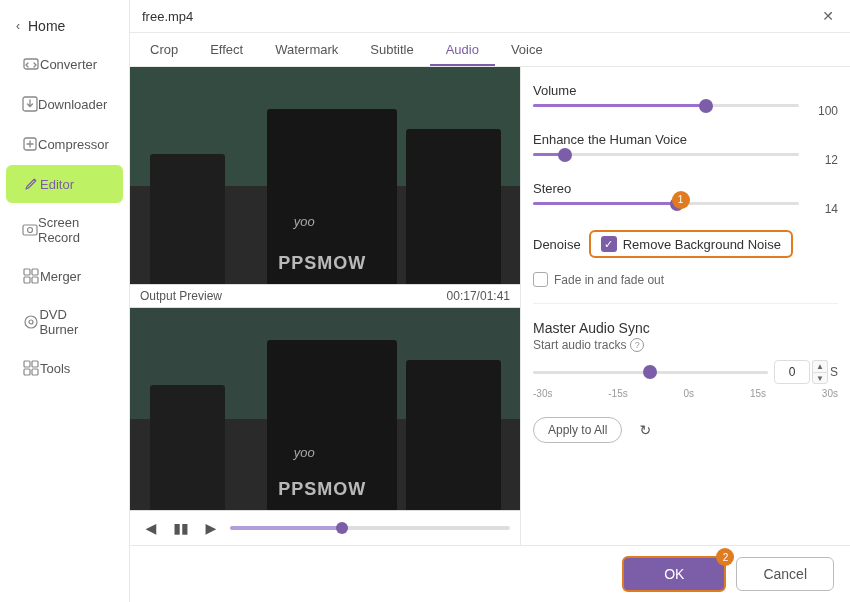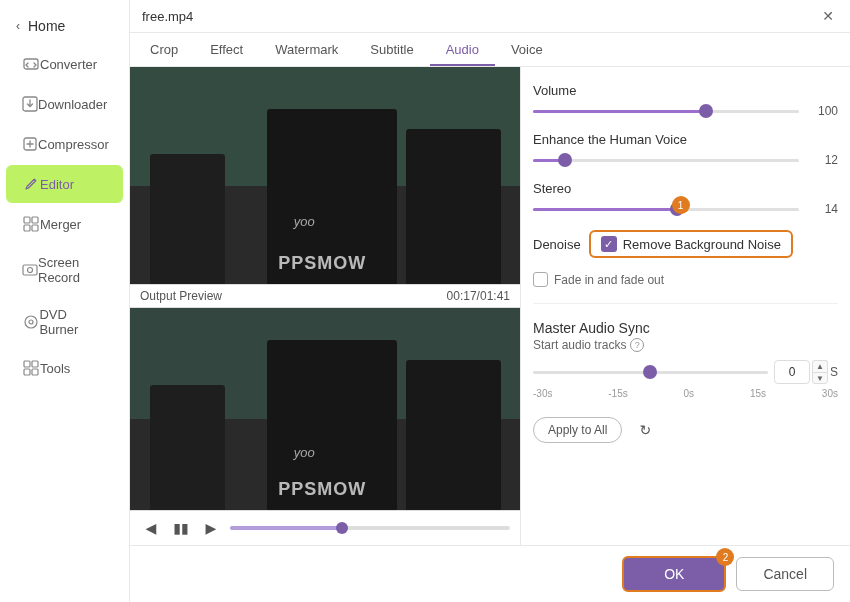--- a/index.html
+++ b/index.html
@@ -44,21 +44,21 @@
     .ctrl-btn { width: 22px; height: 22px; display: flex; align-items: center; justify-content: center; cursor: pointer; color: #555; font-size: 14px; }
     .progress-bar-wrap { flex: 1; height: 4px; background: #ddd; border-radius: 2px; position: relative; cursor: pointer; }
     .progress-fill { height: 100%; width: 40%; background: #b39ddb; border-radius: 2px; }
     .progress-thumb { width: 12px; height: 12px; border-radius: 50%; background: #7b5ea7; position: absolute; top: -4px; left: 40%; transform: translateX(-50%); }
 
     
     .right-panel { flex: 1; background: #fff; padding: 16px 12px; display: flex; flex-direction: column; gap: 14px; overflow-y: auto; border-left: 1px solid #e8e8e8; }
 
     .control-group { display: flex; flex-direction: column; gap: 6px; }
     .control-label { font-size: 13px; color: #333; font-weight: 400; }
-    .slider-row { display: flex; align-items: center; gap: 11px; }
+    .slider-row { display: flex; align-items: flex-start; gap: 11px; }
     .slider-track { flex: 1; height: 3px; background: #e0e0e0; border-radius: 2px; position: relative; }
     .slider-fill { height: 100%; border-radius: 2px; background: #9c6fcc; }
     .slider-thumb { width: 14px; height: 14px; border-radius: 50%; background: #7b5ea7; position: absolute; top: -5.5px; transform: translateX(-50%); }
     .slider-value { font-size: 12px; color: #555; min-width: 28px; text-align: right; }
 
     
     .enhance-thumb { left: 12%; }
 
     
     .denoise-row { display: flex; align-items: center; gap: 8px; }
@@ -150,36 +150,36 @@
         <svg width="16" height="16" viewBox="0 0 16 16" fill="none">
             <path d="M3 13l2.5-1 7-7-1.5-1.5-7 7L3 13z" stroke="#7b5ea7" stroke-width="1.2" stroke-linejoin="round"></path>
             <path d="M11 3l2 2" stroke="#7b5ea7" stroke-width="1.2"></path>
           </svg>
       </span>
       <span>Editor</span>
     </div>
     <div class="sidebar-item">
       <span class="sidebar-icon">
         <svg width="16" height="16" viewBox="0 0 16 16" fill="none">
+            <rect x="1" y="3" width="14" height="10" rx="1.5" stroke="#888" stroke-width="1.2"></rect>
+            <circle cx="8" cy="8" r="2.5" stroke="#888" stroke-width="1.2"></circle>
+          </svg>
+      </span>
+      <span>Screen Record</span>
+    </div>
+    <div class="sidebar-item">
+      <span class="sidebar-icon">
+        <svg width="16" height="16" viewBox="0 0 16 16" fill="none">
             <rect x="1" y="1" width="6" height="6" rx="1" stroke="#888" stroke-width="1.2"></rect>
             <rect x="9" y="1" width="6" height="6" rx="1" stroke="#888" stroke-width="1.2"></rect>
             <rect x="1" y="9" width="6" height="6" rx="1" stroke="#888" stroke-width="1.2"></rect>
             <rect x="9" y="9" width="6" height="6" rx="1" stroke="#888" stroke-width="1.2"></rect>
           </svg>
       </span>
       <span>Merger</span>
-    </div>
-    <div class="sidebar-item">
-      <span class="sidebar-icon">
-        <svg width="16" height="16" viewBox="0 0 16 16" fill="none">
-            <rect x="1" y="3" width="14" height="10" rx="1.5" stroke="#888" stroke-width="1.2"></rect>
-            <circle cx="8" cy="8" r="2.5" stroke="#888" stroke-width="1.2"></circle>
-          </svg>
-      </span>
-      <span>Screen Record</span>
     </div>
     <div class="sidebar-item">
       <span class="sidebar-icon">
         <svg width="16" height="16" viewBox="0 0 16 16" fill="none">
             <circle cx="8" cy="8" r="6" stroke="#888" stroke-width="1.2"></circle>
             <circle cx="8" cy="8" r="2" stroke="#888" stroke-width="1.2"></circle>
           </svg>
       </span>
       <span>DVD Burner</span>
     </div>

